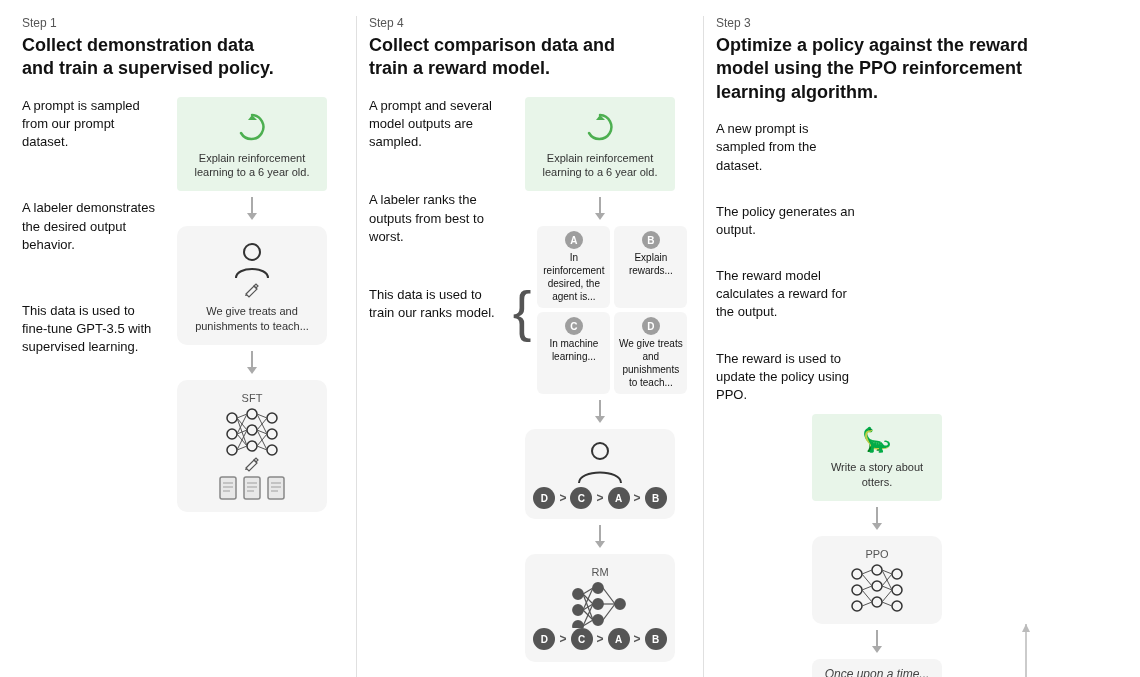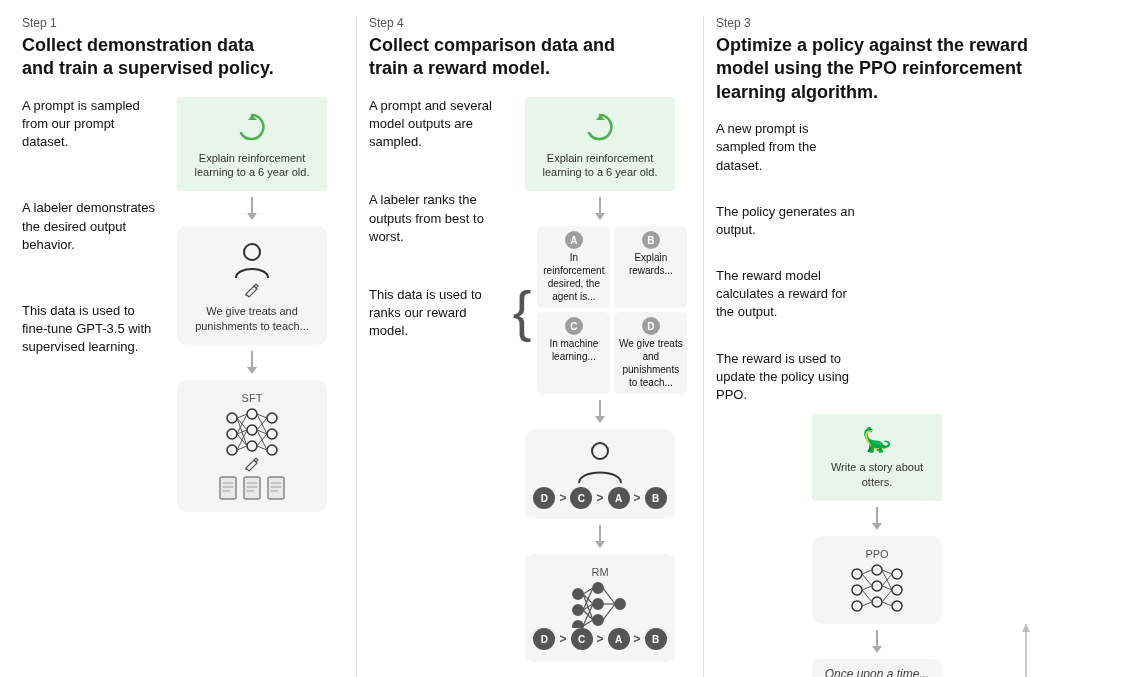--- a/index.html
+++ b/index.html
@@ -411,21 +411,21 @@
 
   <div class="column">
     <div class="step-label">Step 4</div>
     <div class="step-title" style="white-space: pre-line;">Collect comparison data and
 train a reward model.</div>
 
     <div class="step2-content">
       <div class="step2-left">
         <div class="left-text-item">A prompt and several model outputs are sampled.</div>
         <div class="left-text-item">A labeler ranks the outputs from best to worst.</div>
-        <div class="left-text-item">This data is used to ranks our reward model.</div>
+        <div class="left-text-item">This data is used to train our ranks model.</div>
       </div>
 
       <div class="step2-diagram">
 
         <div class="card-green">
           <svg class="icon-refresh" viewBox="0 0 36 36" fill="none">
             <path d="M18 6 A12 12 0 1 1 7 24" stroke="#4caf50" stroke-width="2.5" fill="none" stroke-linecap="round"></path>
             <path d="M18 6 L14 11 L23 11 Z" fill="#4caf50"></path>
           </svg>
           <div class="card-label">Explain reinforcement learning to a 6 year old.</div>

